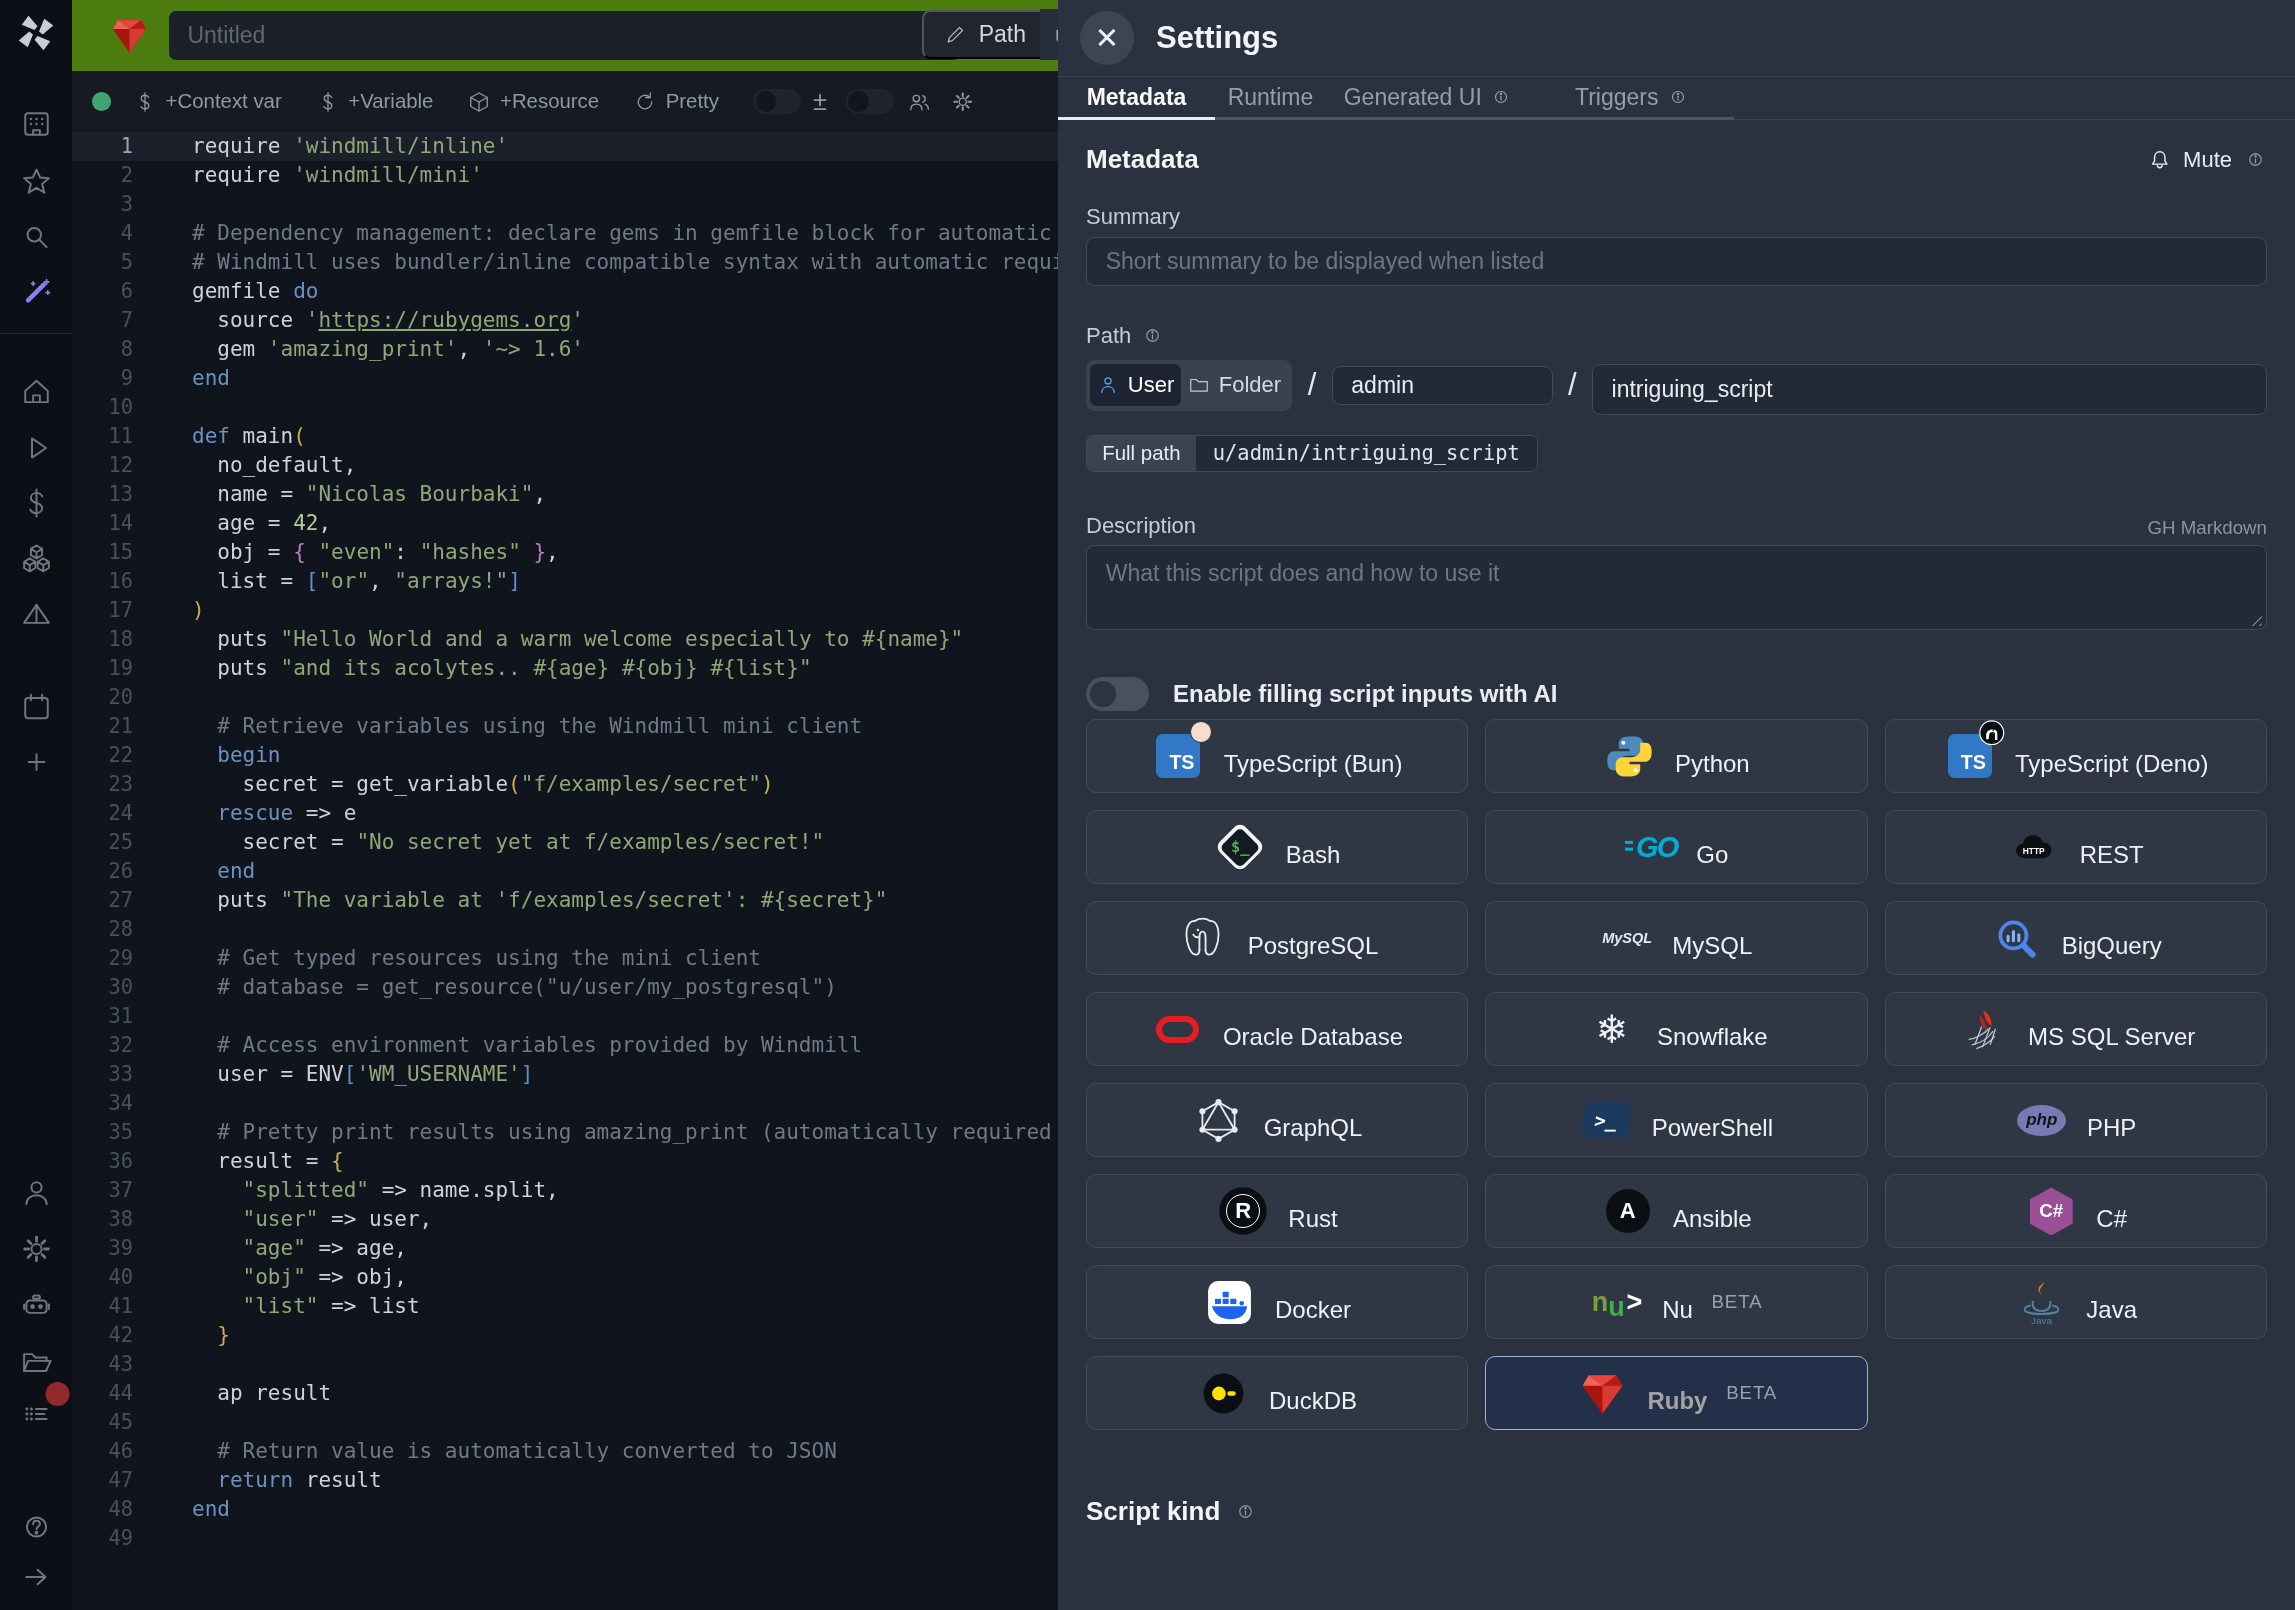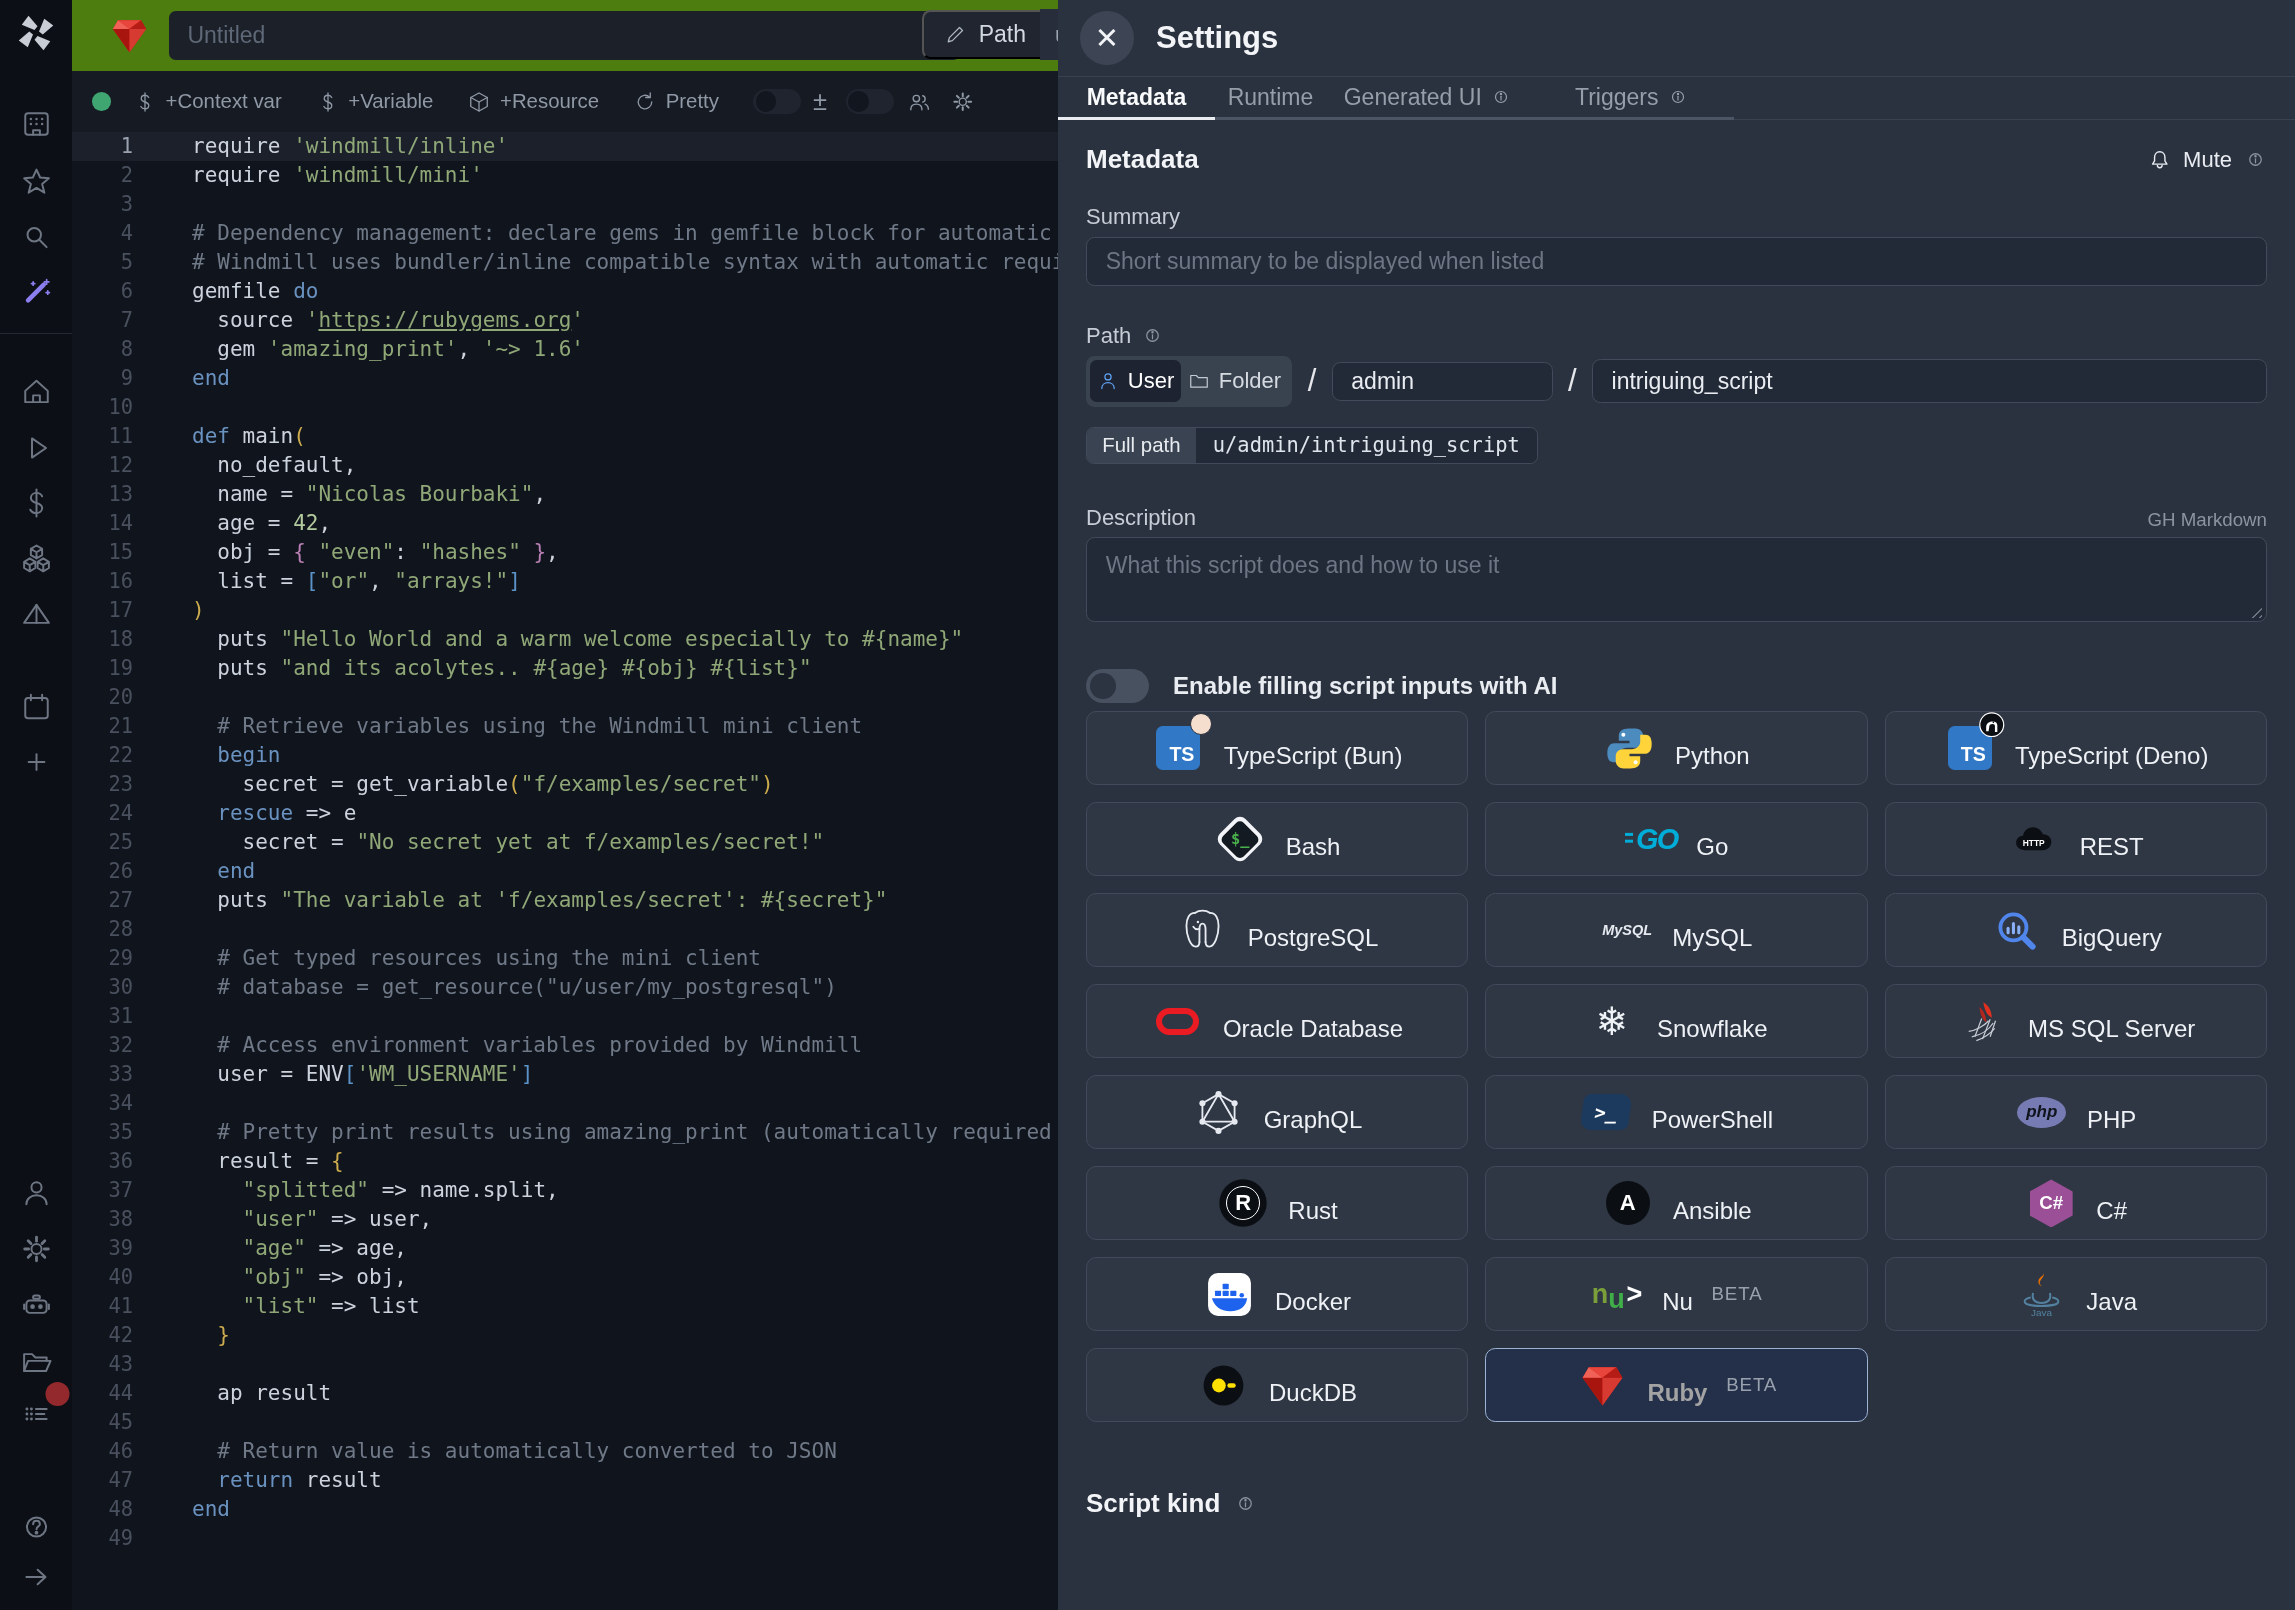--- a/index.html
+++ b/index.html
@@ -83,21 +83,21 @@
 
   #path-row { margin-top:6.8px; display:flex; align-items:center; gap:15.3px; }
   #owner-toggle { display:flex; background:#39424f; border-radius:8.5px; padding:4.3px; height:51px; flex:0 0 auto; }
   .seg { display:flex; align-items:center; gap:8.5px; padding:0 7px; border-radius:6.8px; font-size:22px;
     color:#d6dbe2; cursor:pointer; }
   .seg.selected { background:#1d2330; color:#fff; }
   .seg .ico { width:22px; height:22px; } .seg .ico svg{width:22px;height:22px;}
   .seg.selected .ico { color:#60a5fa; } .seg .ico { color:#c2c9d2; }
   .slash { color:#e5e7eb; font-size:31px; font-weight:300; }
   #owner-input { width:221px; height:39px; margin-top:0; }
-  #name-input { flex:1; height:44px; margin-top:0; }
+  #name-input { flex:1; height:51px; margin-top:8px; }
 
   #fullpath { margin-top:20.4px; display:inline-flex; height:37px; border:0.9px solid #414b5b; border-radius:7.7px; overflow:hidden; }
   #fullpath .fp-label { background:#3a4351; color:#e8ebef; font-size:20.4px; display:flex; align-items:center; padding:0 15.3px; }
   #fullpath .fp-value { background:#232a37; color:#dfe5ec; font-family:"DejaVu Sans Mono",monospace; font-size:20.4px;
     display:flex; align-items:center; padding:0 17px; }
 
   .label-row { display:flex; align-items:flex-end; margin-top:41px; }
   .label-row .field-label { margin-top:0; }
   .gh-md { color:#8b94a2; font-size:18.7px; }
   #desc-area { margin-top:6px; width:100%; height:85px; background:#232a37; border:0.9px solid #414b5b; border-radius:8.5px;

